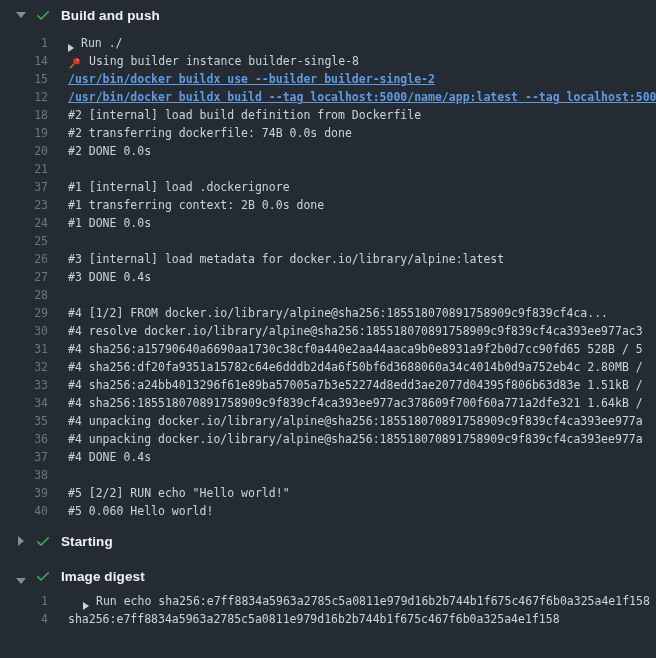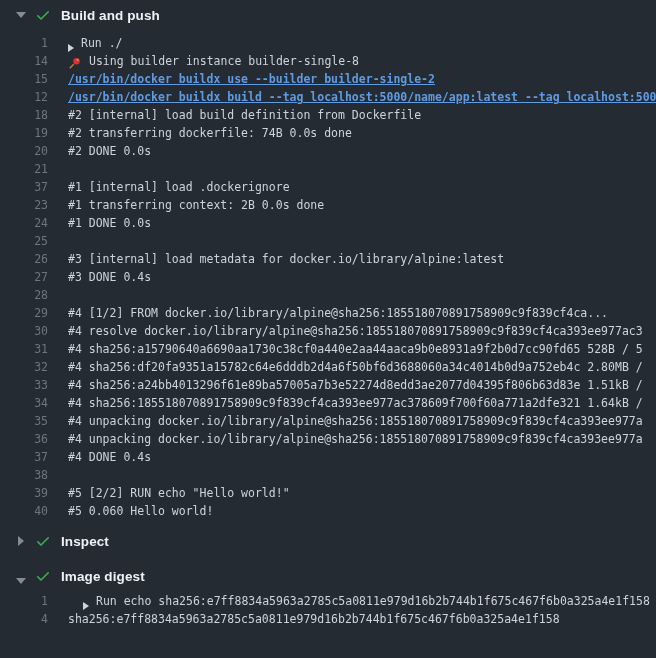--- a/index.html
+++ b/index.html
@@ -87,21 +87,21 @@
       <div class="log-line"><span class="line-num">39</span><span class="line-content"><span class="line-text">#5 [2/2] RUN echo "Hello world!"</span></span></div>
       <div class="log-line"><span class="line-num">40</span><span class="line-content"><span class="line-text">#5 0.060 Hello world!</span></span></div>
     </div>
     <div class="section-header">
       <span class="chev">
         <span class="tri-right"></span>
       </span>
       <span class="check"><svg viewBox="0 0 16 16" width="16" height="16">
           <path fill="#3cb450" d="M13.78 4.22a.75.75 0 0 1 0 1.06l-7.25 7.25a.75.75 0 0 1-1.06 0L2.22 9.28a.749.749 0 1 1 1.06-1.06L6 10.94l6.72-6.72a.75.75 0 0 1 1.06 0Z"></path>
         </svg></span>
-      <span class="section-title">Inspect</span>
+      <span class="section-title">Starting</span>
     </div>
     <div class="section-header">
       <span class="chev">
         <span class="tri-down"></span>
       </span>
       <span class="check"><svg viewBox="0 0 16 16" width="16" height="16">
           <path fill="#3cb450" d="M13.78 4.22a.75.75 0 0 1 0 1.06l-7.25 7.25a.75.75 0 0 1-1.06 0L2.22 9.28a.749.749 0 1 1 1.06-1.06L6 10.94l6.72-6.72a.75.75 0 0 1 1.06 0Z"></path>
         </svg></span>
       <span class="section-title">Image digest</span>
     </div>

